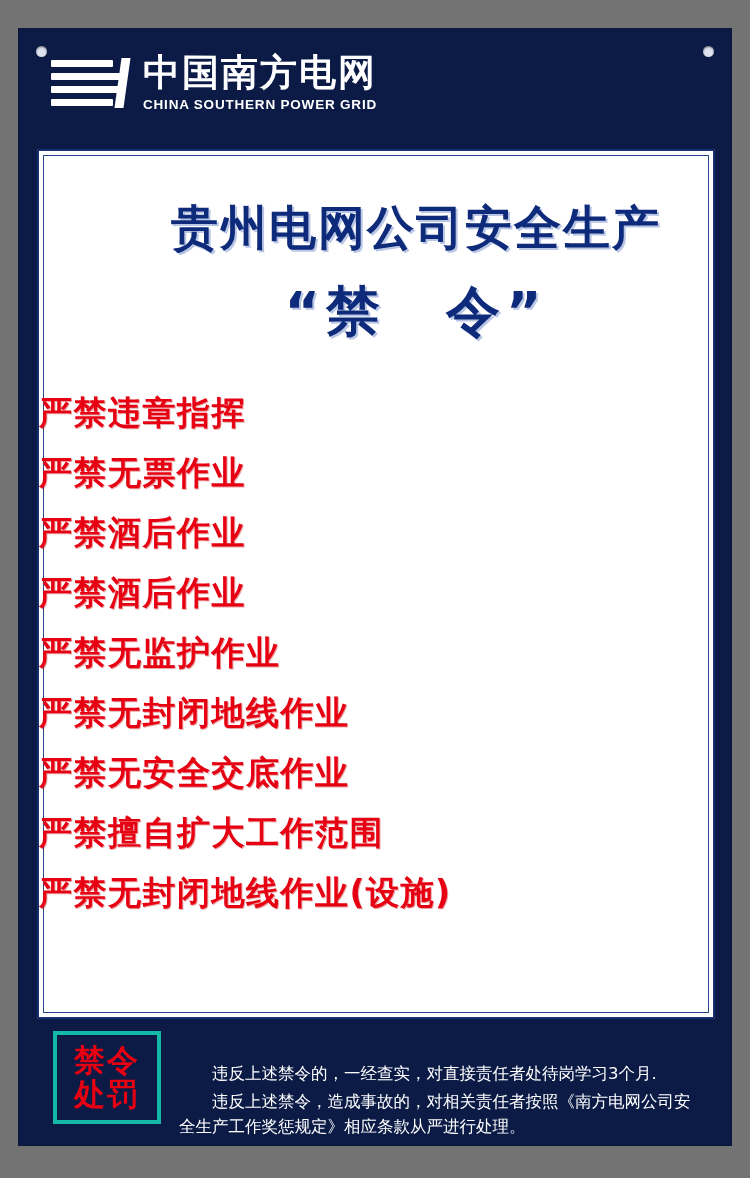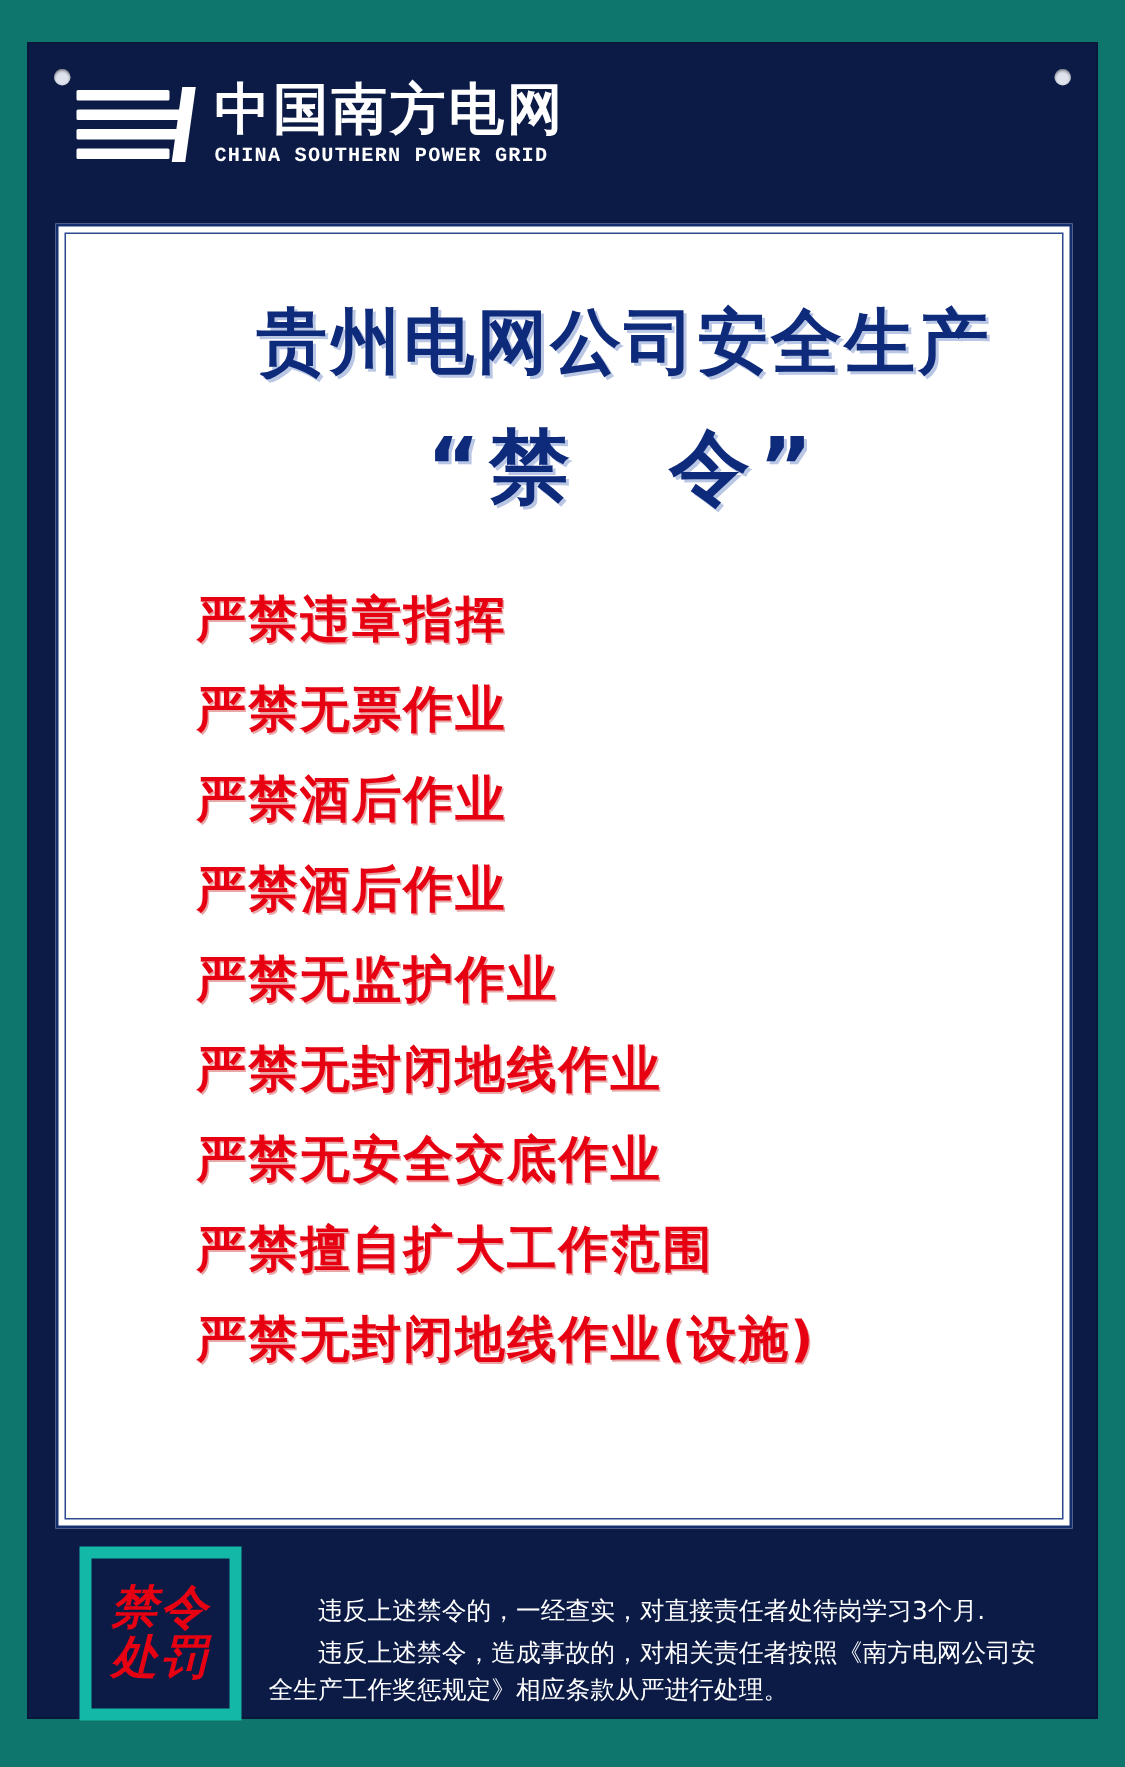--- a/index.html
+++ b/index.html
@@ -6,21 +6,21 @@
   html, body {
     width: 750px;
     height: 1178px;
     background: #ffffff;
     font-family: "DejaVu Sans", "Liberation Sans", sans-serif;
   }
   #poster {
     position: relative;
     width: 750px;
     height: 1178px;
-    background: #0f766e;
+    background: #737373;
     overflow: hidden;
   }
   
   .board {
     position: absolute;
     left: 18px;
     top: 28px;
     width: 714px;
     height: 1118px;
     background: #0b1b46;
@@ -80,21 +80,21 @@
     font-size: 37px;
     font-weight: bold;
     letter-spacing: 2px;
     font-family: "DejaVu Sans", "Liberation Sans", sans-serif;
   }
   .logo-en {
     margin-top: 7px;
     font-size: 13.5px;
     font-weight: bold;
     letter-spacing: 0.8px;
-    font-family: Liberation Mono, monospace;
+    font-family: Liberation Sans, sans-serif;
   }
 
   
   .panel {
     position: absolute;
     left: 18px;
     top: 120px;
     width: 678px;
     height: 870px;
     background: #ffffff;
@@ -130,21 +130,20 @@
     letter-spacing: 6px;
     text-shadow: 2px 2px 0 #b9c6e4;
     font-family: "DejaVu Sans", "Liberation Sans", sans-serif;
   }
 
   .rules {
     position: absolute;
     top: 245px;
     left: 0;
     width: 100%;
-    padding-left: 92px;
   }
   .rule {
     color: #e60012;
     font-size: 33px;
     font-weight: bold;
     letter-spacing: 1.5px;
     line-height: 1;
     margin-bottom: 27px;
     text-shadow: 1px 1px 0 rgba(190,0,0,.35);
     font-family: "DejaVu Sans", "Liberation Sans", sans-serif;
@@ -157,29 +156,28 @@
     left: 18px;
     top: 1000px;
     width: 678px;
     height: 108px;
     display: flex;
     align-items: flex-start;
   }
   .stamp {
     flex: 0 0 auto;
     width: 108px;
-    height: 116px;
-    border: 8px solid #14b8a6;
+    height: 93px;
+    border: 4px solid #14b8a6;
     margin: 2px 10px 0 16px;
     display: flex;
     flex-direction: column;
     align-items: center;
     justify-content: center;
     background: transparent;
-    font-style: italic;
   }
   .stamp span {
     color: #e60012;
     font-size: 31px;
     font-weight: bold;
     letter-spacing: 2px;
     line-height: 1.08;
     font-family: "DejaVu Sans", "Liberation Sans", sans-serif;
   }
   .penalty-text {

